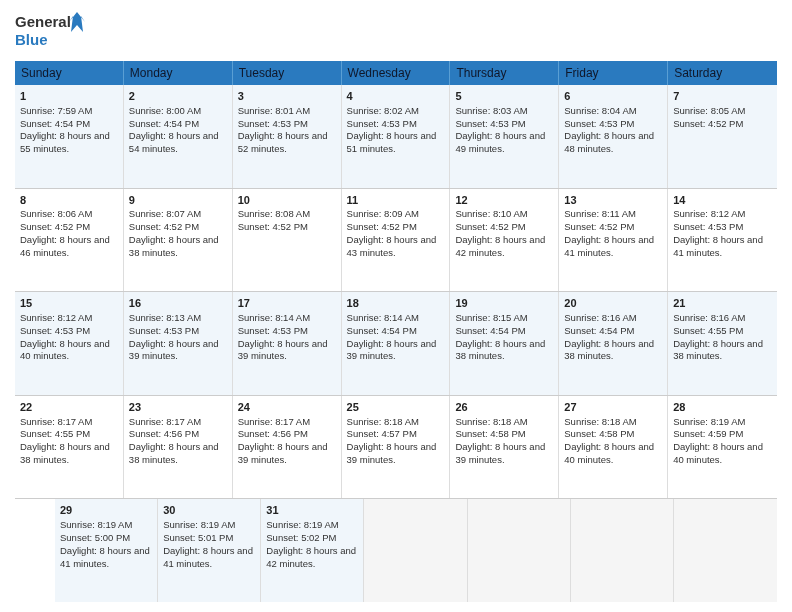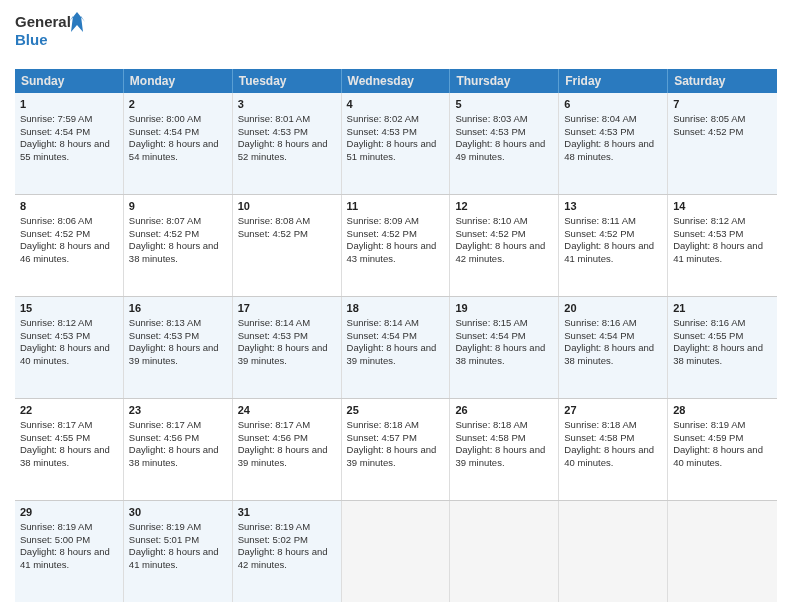--- a/index.html
+++ b/index.html
@@ -14,21 +14,21 @@
       width: 792px;
       height: 612px;
       padding: 10px 15px 10px 15px;
       display: flex;
       flex-direction: column;
     }
     .header {
       display: flex;
       align-items: flex-end;
       justify-content: space-between;
-      margin-bottom: 14px;
+      margin-bottom: 6px;
     }
     .logo {
       display: flex;
       align-items: center;
       gap: 4px;
     }
     .title-block {
       text-align: right;
     }
     .main-title {
@@ -46,40 +46,40 @@
       flex: 1;
       display: flex;
       flex-direction: column;
     }
     .cal-header-row {
       display: grid;
       grid-template-columns: repeat(7, 1fr);
       background: #2a7abf;
     }
     .cal-header-cell {
-      color: #e5e5e5;
-      font-weight: bold;
+      color: #0f172a;
+      font-weight: normal;
       font-size: 12px;
       padding: 5px 6px;
       border-right: 1px solid #5a9fd4;
       text-align: left;
     }
     .cal-header-cell:last-child { border-right: none; }
     .cal-body {
       flex: 1;
       display: flex;
       flex-direction: column;
     }
     .cal-week {
       flex: 1;
       display: grid;
       grid-template-columns: repeat(7, 1fr);
       border-bottom: 1px solid #ccc;
     }
-    .cal-week:last-child { border-bottom: none; }
+    .cal-week:last-child { border-bottom: none; margin-left: 40px; }
     .cal-cell {
       border-right: 1px solid #ddd;
       padding: 4px 5px;
       font-size: 9.5px;
       color: #333;
       line-height: 1.35;
       vertical-align: top;
       background: #fff;
     }
     .cal-cell:last-child { border-right: none; }

